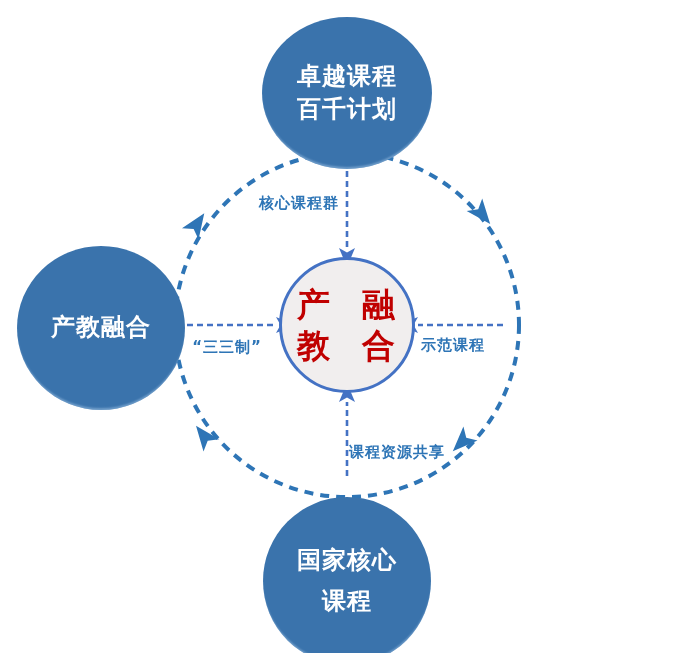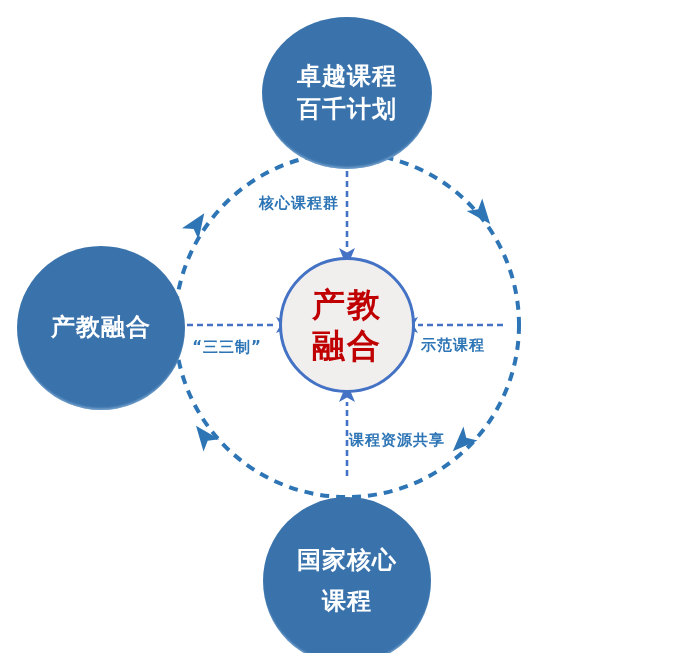--- a/index.html
+++ b/index.html
@@ -44,21 +44,20 @@
   .node-center {
     position: absolute;
     z-index: 2;
     left: 279px; top: 257px;
     width: 136px; height: 136px;
     border-radius: 50%;
     background: #f1eeee;
     border: 3px solid #4472c4;
     box-sizing: border-box;
     display: flex;
-    flex-direction: column;
     align-items: center;
     justify-content: center;
     text-align: center;
     color: #c00000;
     font-weight: bold;
     font-size: 33px;
     line-height: 1.25;
     letter-spacing: 2px;
   }
   .edge-label {
@@ -67,21 +66,21 @@
     transform: translate(-50%, -50%);
     white-space: nowrap;
     color: #2e75b6;
     font-weight: bold;
     font-size: 15px;
     letter-spacing: 1px;
   }
   .edge-label-top    { left: 299px; top: 203px; }
   .edge-label-left   { left: 227px; top: 347px; }
   .edge-label-right  { left: 453px; top: 345px; }
-  .edge-label-bottom { left: 397px; top: 440px; }
+  .edge-label-bottom { left: 397px; top: 452px; }
 </style>
 </head>
 <body>
 
 <div class="canvas">
 
   <svg class="layer" width="691" height="653" viewBox="0 0 691 653">
 
     <circle cx="347" cy="325" r="172" fill="none" stroke="#2e75b6" stroke-width="4" stroke-dasharray="9 7"></circle>
 

